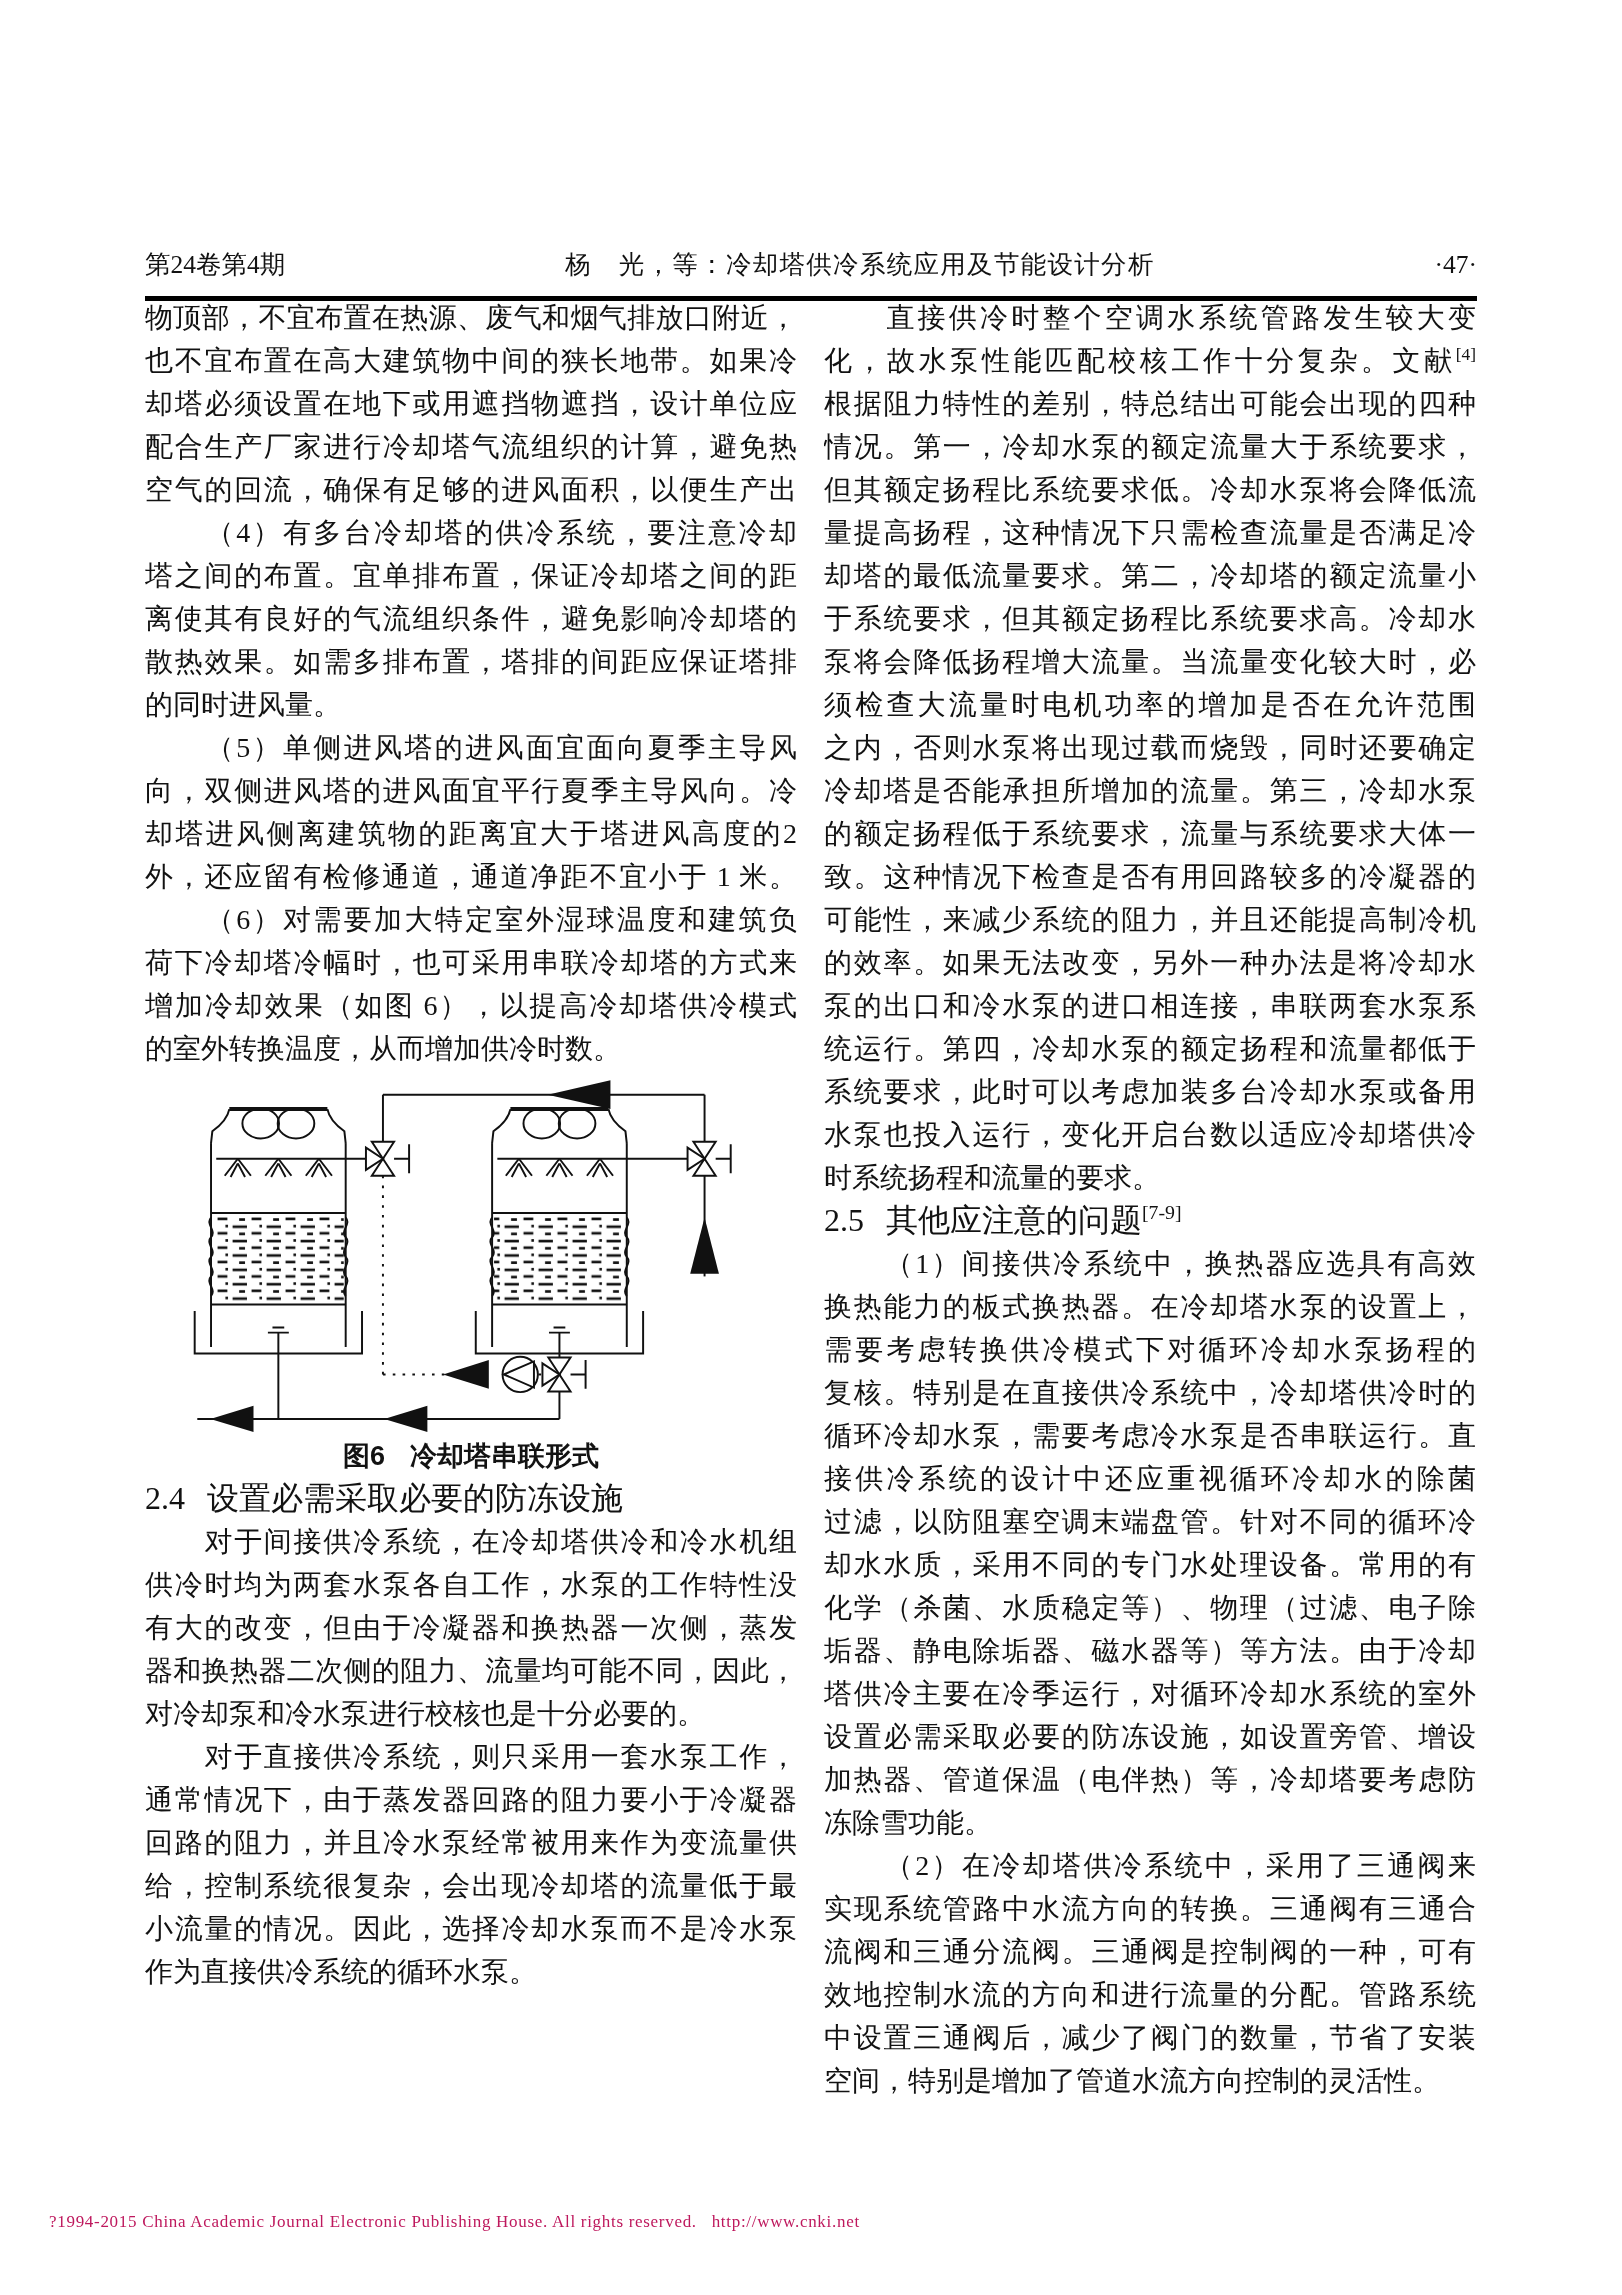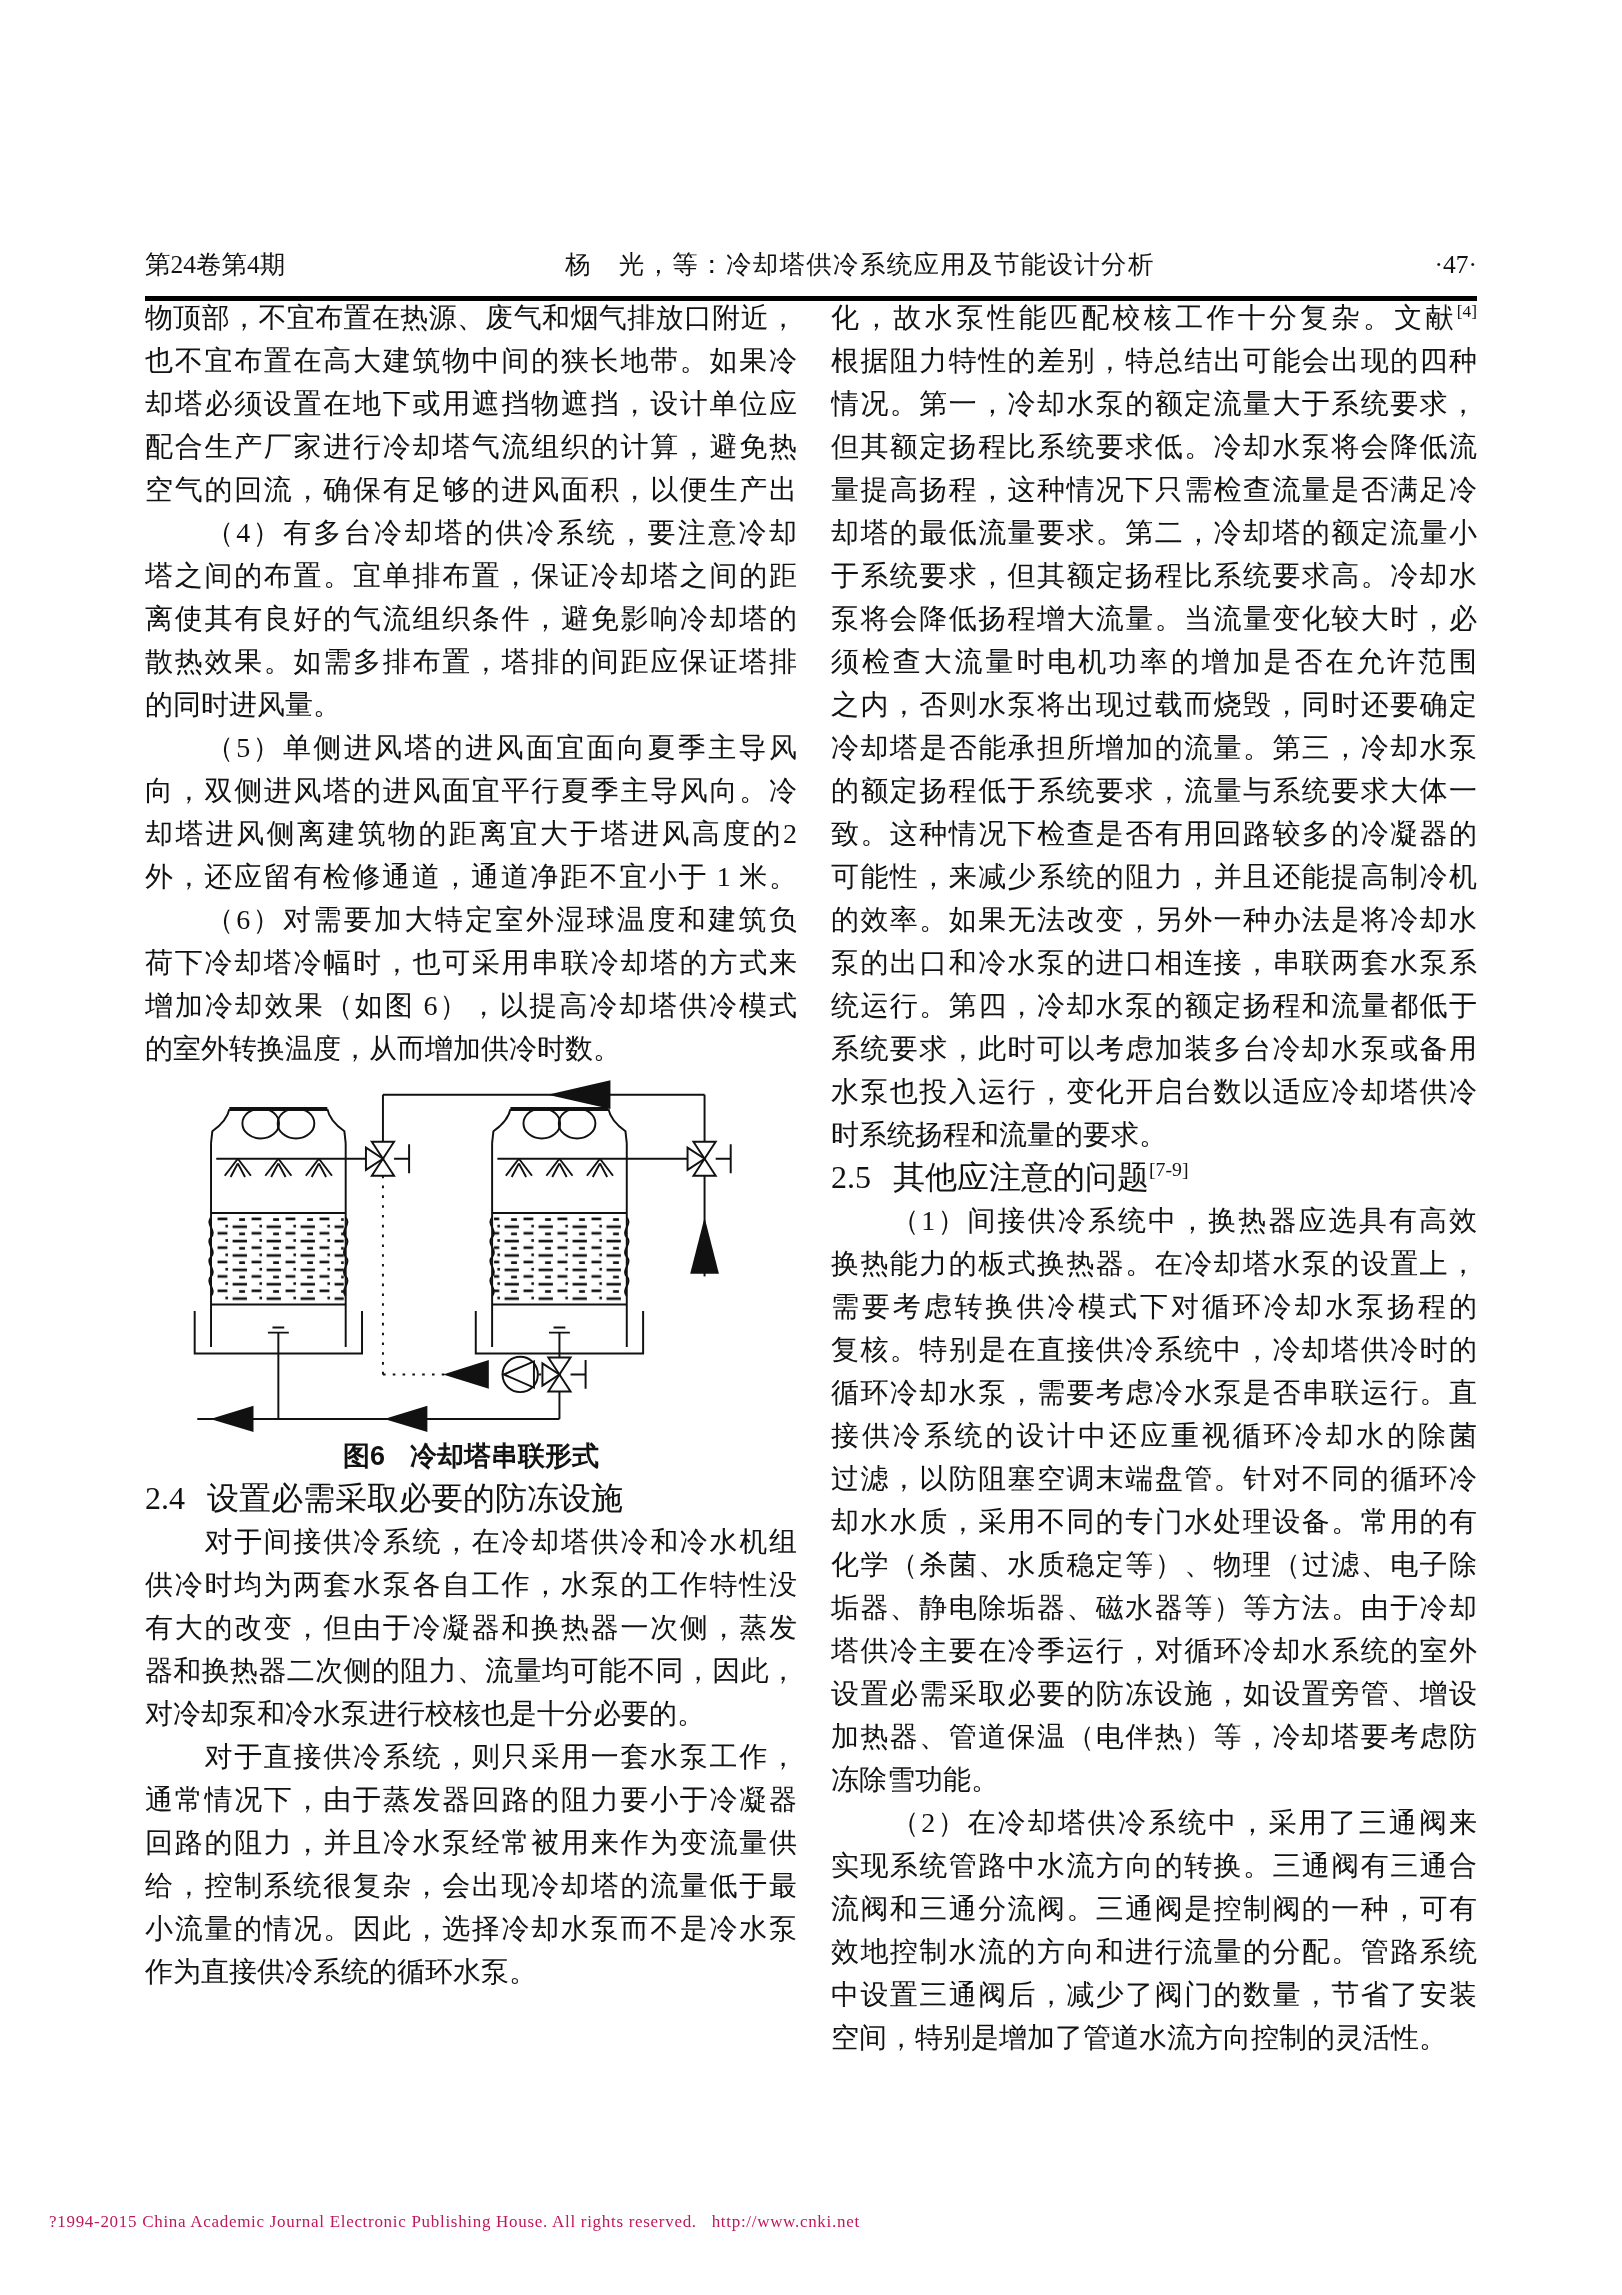--- a/index.html
+++ b/index.html
@@ -13,21 +13,21 @@
   }
   .pheader{
     position:absolute;left:145px;top:247px;width:1332px;
     display:flex;justify-content:space-between;align-items:baseline;
     font-size:25.5px;
   }
   .pheader .htitle{letter-spacing:1.3px;}
   .rule{position:absolute;left:145px;top:296px;width:1332px;height:4.6px;background:#000;}
   .columns{
     position:absolute;left:145px;top:296px;width:1332px;
-    display:flex;gap:34px;
+    display:flex;gap:27px;
   }
   .col{width:652px;}
   .tline{
     height:43px;line-height:43px;font-size:28px;
     text-align:justify;text-align-last:justify;
     overflow:hidden;white-space:nowrap;
   }
   .tline.short{text-align-last:left;}
   sup{font-size:0.62em;vertical-align:super;line-height:0;}
   .sec-heading{
@@ -223,20 +223,21 @@
           <div class="tline">通常情况下，由于蒸发器回路的阻力要小于冷凝器</div>
           <div class="tline">回路的阻力，并且冷水泵经常被用来作为变流量供</div>
           <div class="tline">给，控制系统很复杂，会出现冷却塔的流量低于最</div>
           <div class="tline">小流量的情况。因此，选择冷却水泵而不是冷水泵</div>
           <div class="tline short">作为直接供冷系统的循环水泵。</div>
         </div>
     </div>
 
     <div class="col">
       <div class="tblock">
+          <div class="tline">　　直接供冷时整个空调水系统管路发生较大变</div>
           <div class="tline">化，故水泵性能匹配校核工作十分复杂。文献<sup>[4]</sup></div>
           <div class="tline">根据阻力特性的差别，特总结出可能会出现的四种</div>
           <div class="tline">情况。第一，冷却水泵的额定流量大于系统要求，</div>
           <div class="tline">但其额定扬程比系统要求低。冷却水泵将会降低流</div>
           <div class="tline">量提高扬程，这种情况下只需检查流量是否满足冷</div>
           <div class="tline">却塔的最低流量要求。第二，冷却塔的额定流量小</div>
           <div class="tline">于系统要求，但其额定扬程比系统要求高。冷却水</div>
           <div class="tline">泵将会降低扬程增大流量。当流量变化较大时，必</div>
           <div class="tline">须检查大流量时电机功率的增加是否在允许范围</div>
           <div class="tline">之内，否则水泵将出现过载而烧毁，同时还要确定</div>

